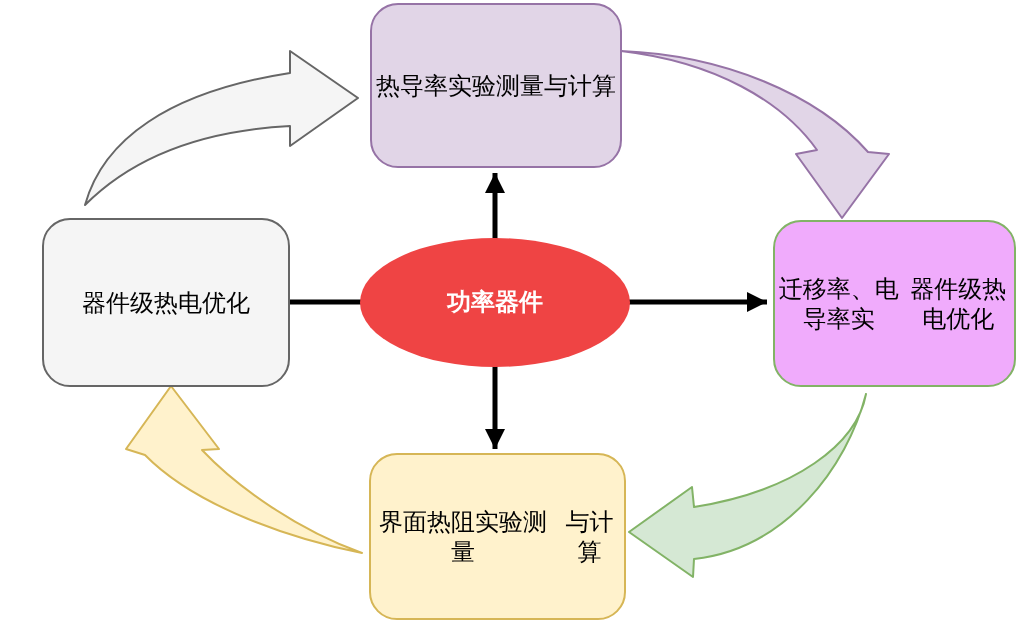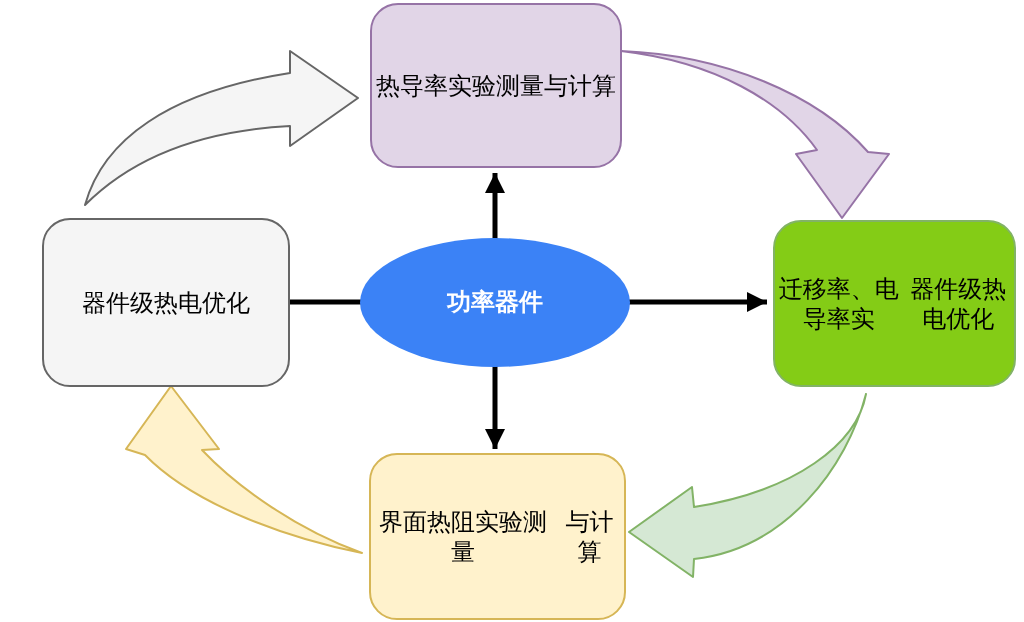--- a/index.html
+++ b/index.html
@@ -31,30 +31,30 @@
     flex-direction: row;
     align-items: center;
     justify-content: center;
     text-align: center;
     font-size: 24px;
     line-height: 30px;
     color: #000000;
   }
   .node span { display: block; }
   .node-top    { left: 370px; top: 3px;   width: 252px; height: 165px; background: #E1D5E7; border-color: #9673A6; }
-  .node-right  { left: 773px; top: 220px; width: 243px; height: 167px; background: #84cc16; border-color: #82B366; }
+  .node-right  { left: 773px; top: 220px; width: 243px; height: 167px; background: #f0abfc; border-color: #82B366; }
   .node-bottom { left: 369px; top: 453px; width: 257px; height: 167px; background: #FFF2CC; border-color: #D6B656; }
   .node-left   { left: 2px;   top: 218px; width: 248px; height: 169px; background: #F5F5F5; border-color: #666666; margin-left: 40px; }
   .center-ellipse {
     position: absolute;
     z-index: 2;
     left: 360px; top: 238px;
     width: 270px; height: 129px;
     border-radius: 50%;
-    background: #3b82f6;
+    background: #ef4444;
     color: #FFFFFF;
     font-weight: bold;
     font-size: 24px;
     line-height: 33px;
     display: flex;
     flex-direction: column;
     align-items: center;
     justify-content: center;
     text-align: center;
   }

